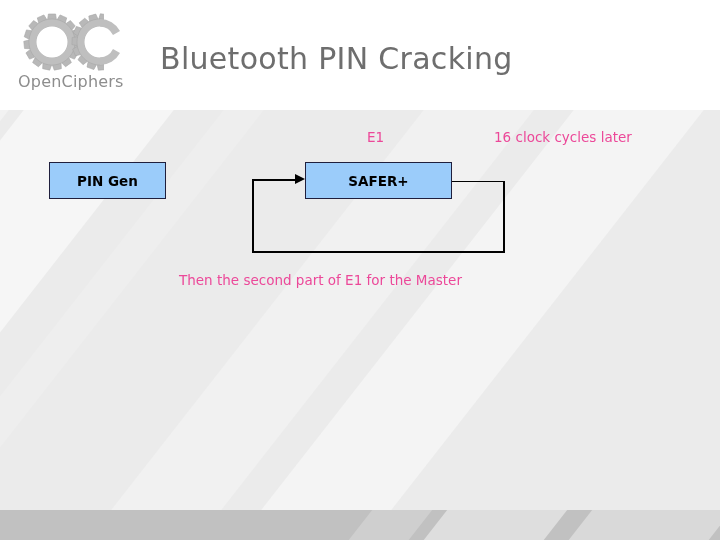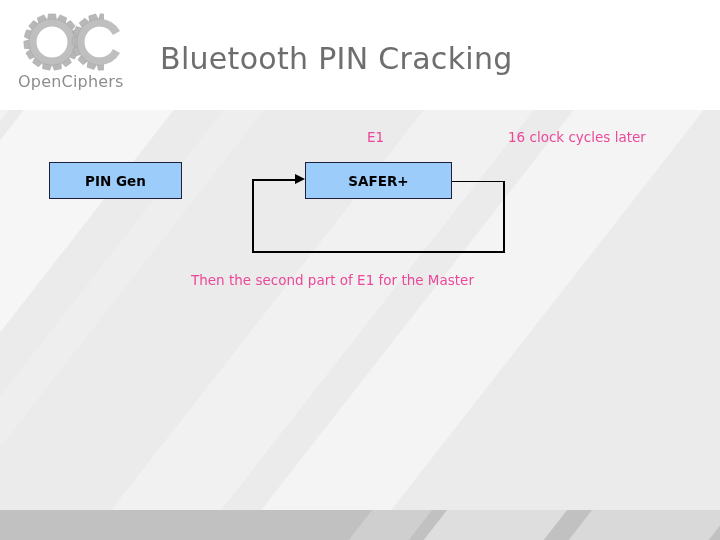--- a/index.html
+++ b/index.html
@@ -121,37 +121,37 @@
   
   .dlabel {
     position: absolute;
     font-size: 13.5px;
     color: #ec4899;
     font-weight: normal;
     white-space: nowrap;
     font-family: "DejaVu Sans", sans-serif;
   }
   .label-e1   { left: 367px; top: 129px; }
-  .label-clk  { left: 508px; top: 129px; text-align: center; }
-  .caption    { left: 191px; top: 272px; font-size: 13.5px; }
+  .label-clk  { left: 494px; top: 129px; text-align: center; }
+  .caption    { left: 179px; top: 272px; font-size: 13.5px; }
 
   .box {
     position: absolute;
     background: #9bccfa;
     border: 1px solid #1f1f3d;
     box-sizing: border-box;
     display: flex;
     align-items: center;
     justify-content: center;
     font-size: 13.5px;
     color: #000000;
     font-weight: bold;
     font-family: "DejaVu Sans", sans-serif;
   }
-  .box-pingen { left: 49px;  top: 162px; width: 133px; height: 37px; }
+  .box-pingen { left: 49px;  top: 162px; width: 117px; height: 37px; }
   .box-safer  { left: 305px; top: 162px; width: 147px; height: 37px; text-align: center; }
 
   
   .wire { position: absolute; background: #000000; }
   
   .wire-top    { left: 252px; top: 179px; width: 45px;  height: 2px; }
   
   .wire-left   { left: 252px; top: 179px; width: 2px;   height: 74px; }
   
   .wire-bottom { left: 252px; top: 251px; width: 253px; height: 2px; }

